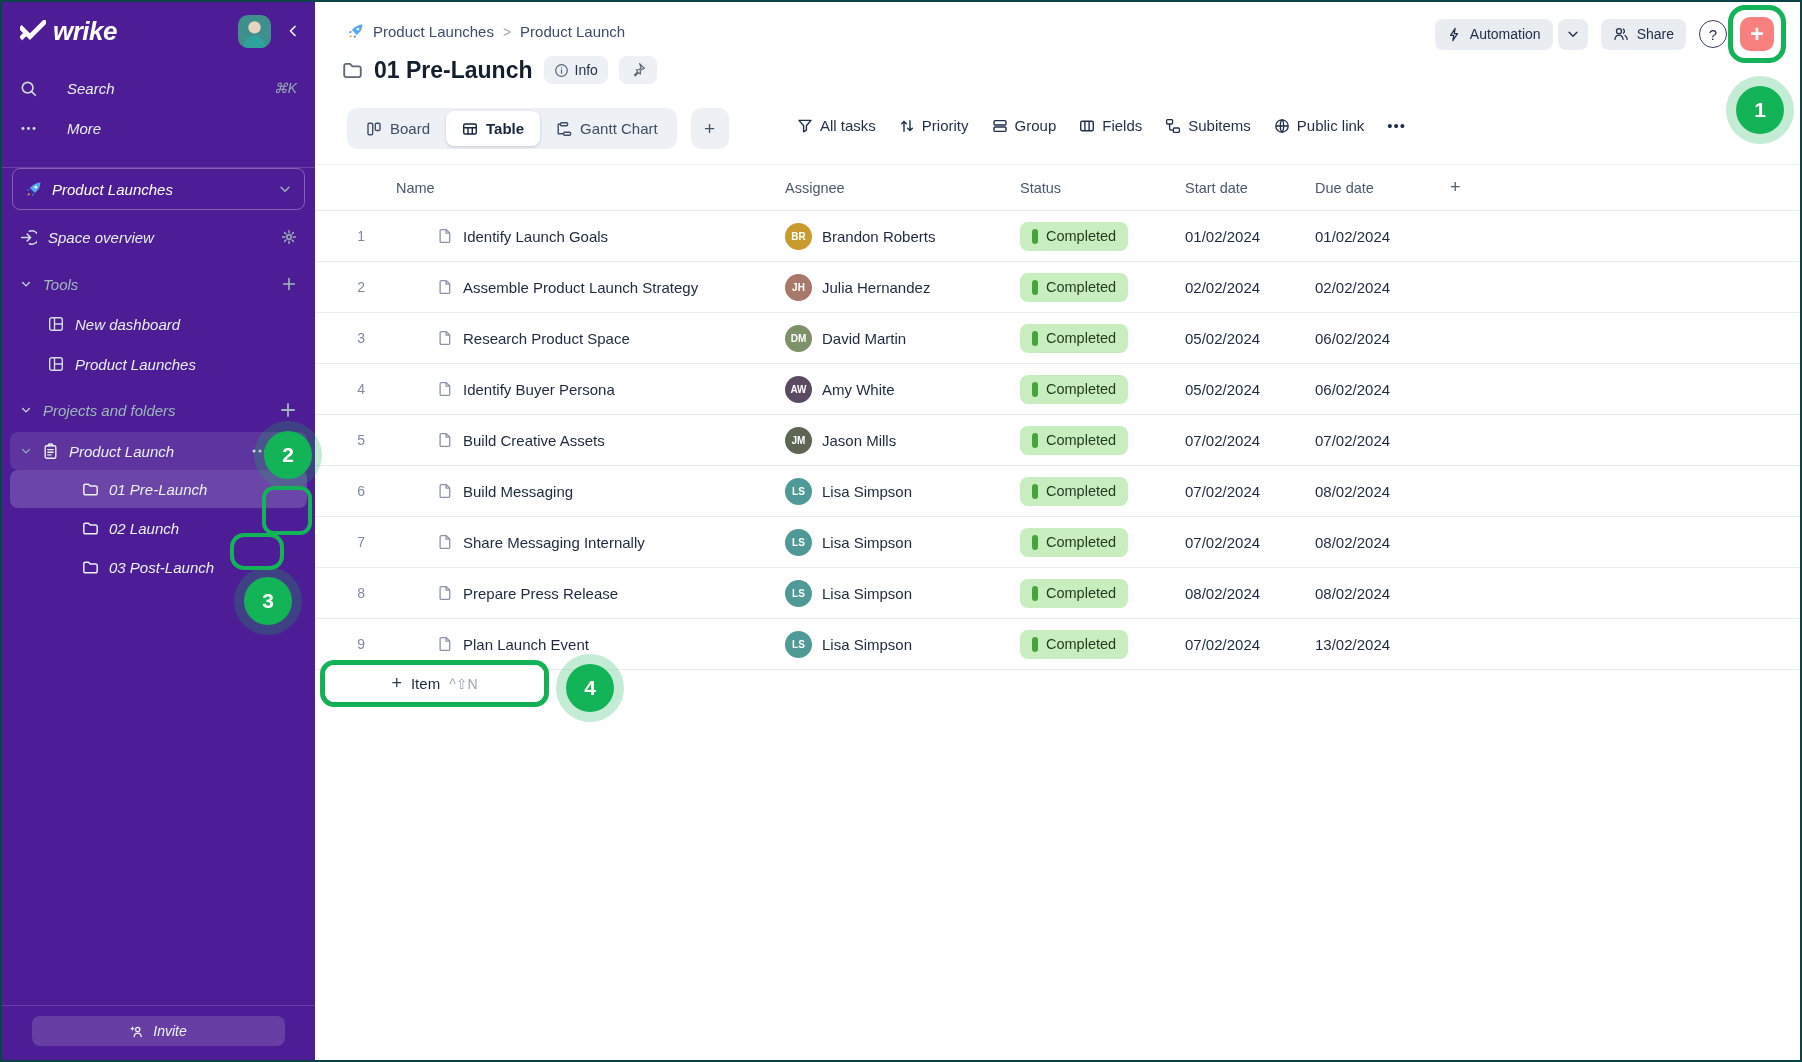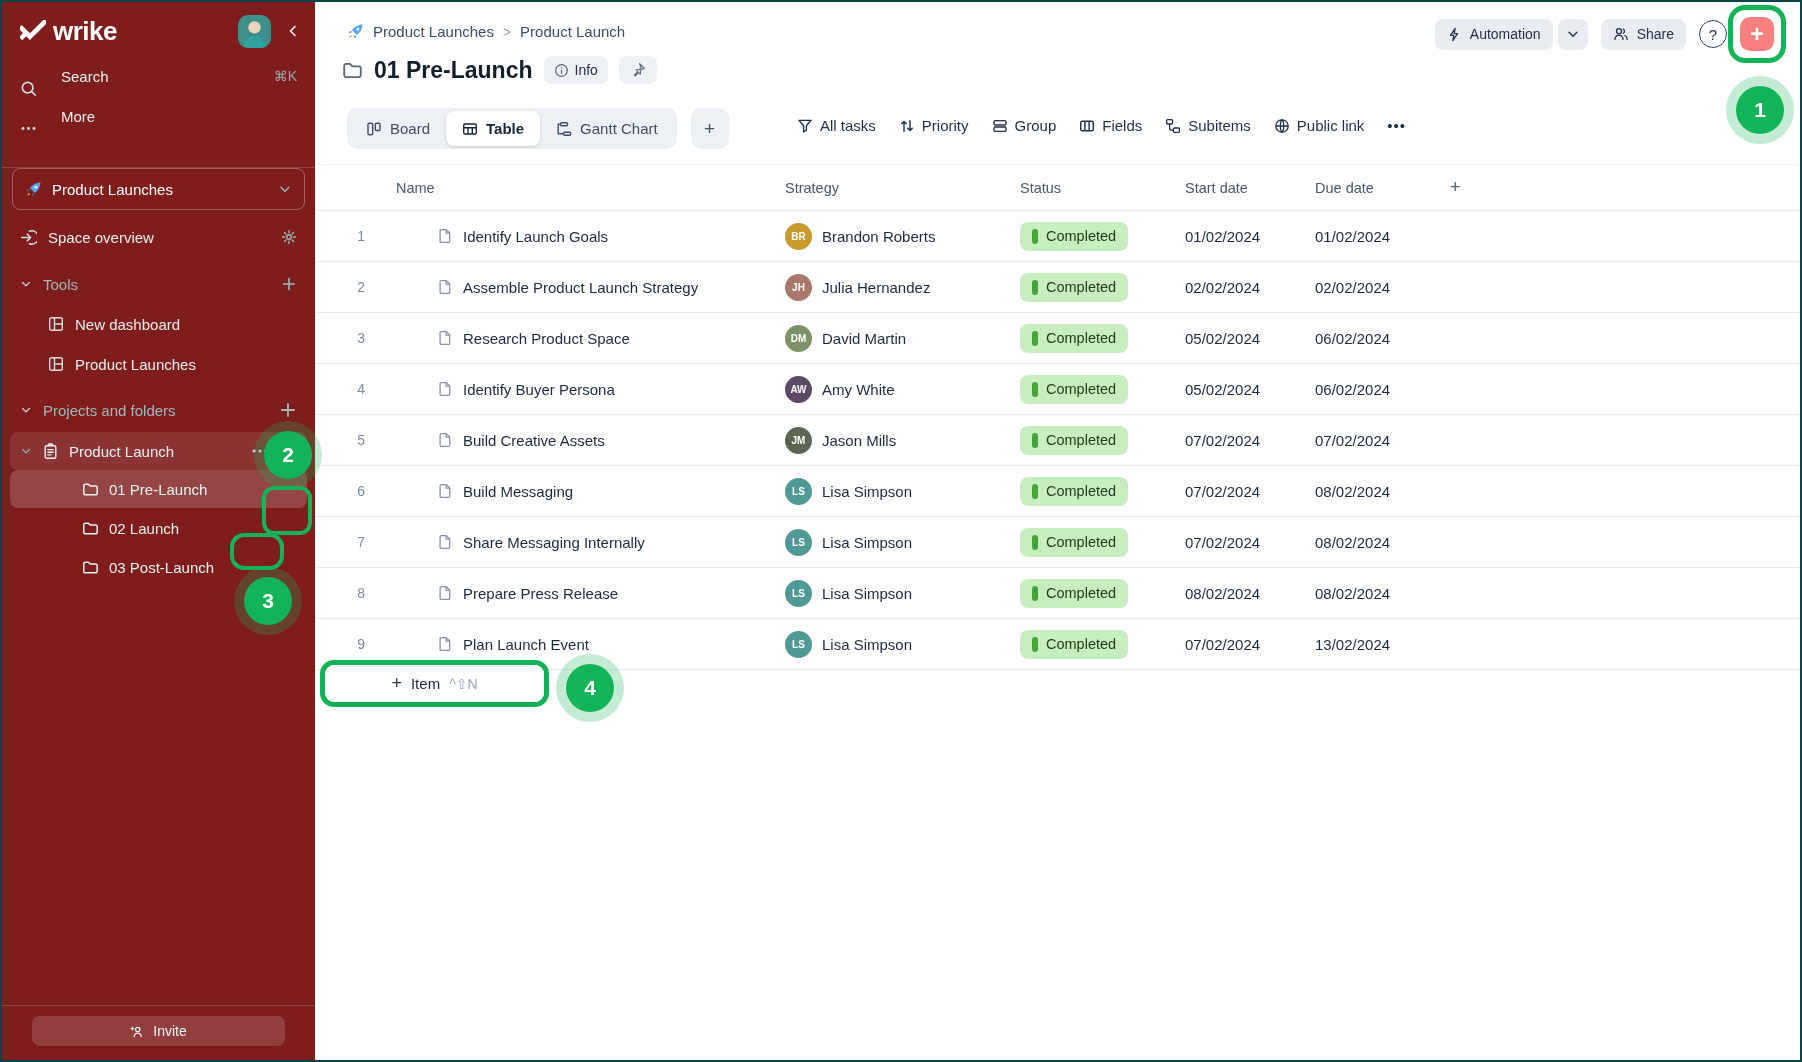--- a/index.html
+++ b/index.html
@@ -2,29 +2,29 @@
 <html><head>
 <meta charset="utf-8">
 <style>
   html,body{margin:0;padding:0;background:#fff;}
   .screen{position:relative;width:1802px;height:1062px;box-sizing:border-box;border:2px solid #0c4348;
     background:#fff;font-family:"Liberation Sans",sans-serif;overflow:hidden;}
   .icon{display:inline-flex;align-items:center;justify-content:center;flex:none;}
   svg{display:block;}
 
   
-  .sidebar{position:absolute;left:0;top:0;bottom:0;width:313px;background:#7f1d1d;color:#e9f1f1;
-    display:flex;flex-direction:column;box-sizing:border-box;}
+  .sidebar{position:absolute;left:0;top:0;bottom:0;width:313px;background:#4c1d95;color:#e9f1f1;
+    display:flex;flex-direction:column;box-sizing:border-box;font-style:italic;}
   .logo-row{display:flex;align-items:center;height:58px;padding:0 14px 0 18px;gap:10px;}
   .logo{display:flex;align-items:center;gap:7px;color:#fff;}
   .logo-text{font-size:26px;font-weight:700;letter-spacing:-.5px;}
   .avatar-sq{width:33px;height:33px;border-radius:10px;background:#3f8f8c;margin-left:auto;
     display:flex;align-items:center;justify-content:center;overflow:hidden;}
   .collapse{color:#e9f1f1;margin-left:4px;}
-  .snav{display:flex;gap:24px;height:40px;padding:0 18px;font-size:15px;color:#e7efef;cursor:default;}
+  .snav{display:flex;align-items:center;gap:30px;height:40px;padding:0 18px;font-size:15px;color:#e7efef;cursor:default;}
   .snav .icon{color:#cfdede;}
   .kbd{margin-left:auto;color:#93adaf;font-size:14px;}
   .sdiv{height:1px;background:rgba(255,255,255,.16);margin-top:19px;flex:none;}
   .shead{display:flex;align-items:center;height:40px;padding:0 18px;font-size:15px;color:#9db9ba;}
   .shead .icon{margin-left:auto;color:#9db9ba;}
   .space-select{margin:0 10px;height:42px;border:1px solid rgba(255,255,255,.30);border-radius:8px;
     display:flex;align-items:center;gap:10px;padding:0 12px;box-sizing:border-box;font-size:15px;color:#fff;}
   .space-select .chev{margin-left:auto;color:#9db9ba;}
   .srow{display:flex;align-items:center;height:40px;padding:0 18px;gap:11px;font-size:15px;color:#e7efef;}
   .srow .icon{color:#cfdede;}
@@ -604,21 +604,21 @@
     </span>
     <span class="tool">
       <span style="letter-spacing:1px;color:#1f2e49">•••</span>
     </span>
   </div>
 
   <div class="table">
     <div class="tgrid thead">
       <div></div>
       <div class="th">Name</div>
-      <div class="th">Strategy</div>
+      <div class="th">Assignee</div>
       <div class="th">Status</div>
       <div class="th">Start date</div>
       <div class="th">Due date</div>
       <div class="th-plus">+</div>
     </div>
 
     <div class="tgrid trow">
       <div class="c-num">1</div>
       <div class="c-name">
           <span class="icon">

